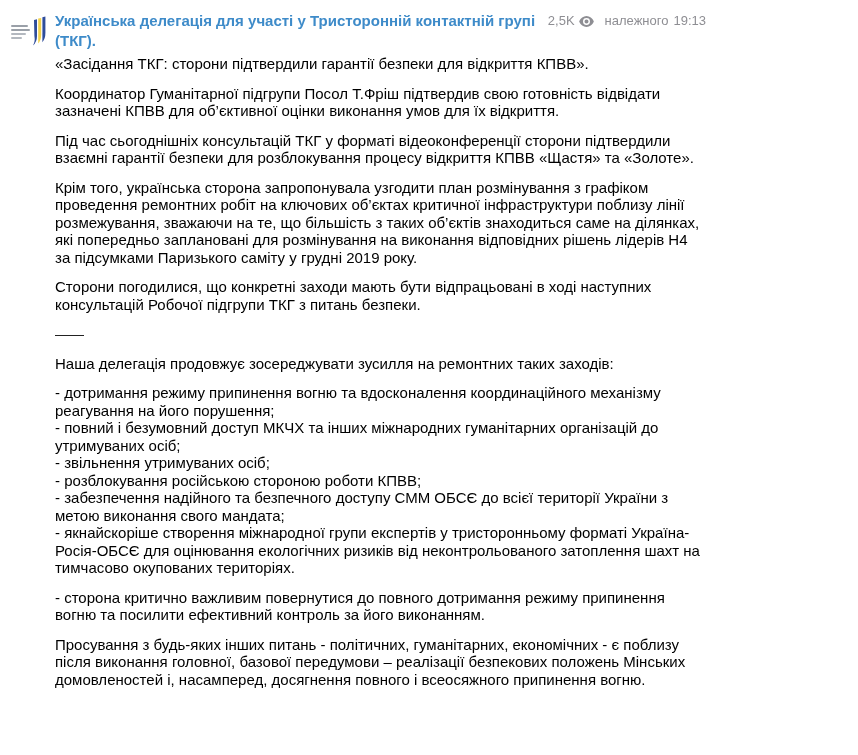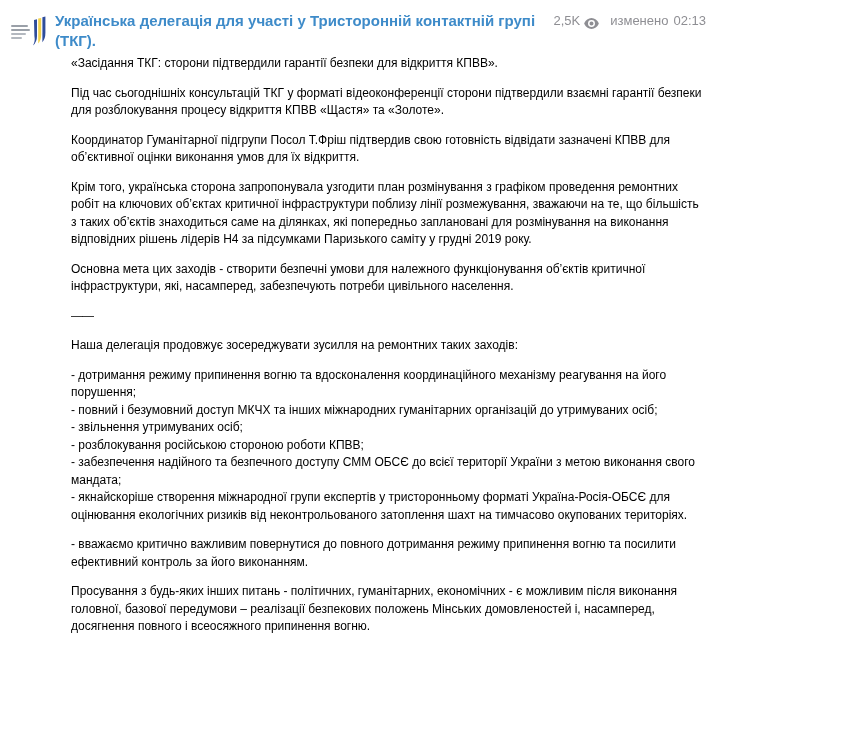--- a/index.html
+++ b/index.html
@@ -67,35 +67,35 @@
   .channel-title {
     font-size: 15px;
     font-weight: bold;
     line-height: 20px;
     color: #3e8bc9;
     cursor: pointer;
     padding-top: 3px;
   }
   .meta {
     display: flex;
-    align-items: flex-end;
+    align-items: center;
     white-space: nowrap;
     color: #8e8e93;
     font-size: 13px;
     line-height: 16px;
     padding-top: 5px;
     margin-left: 12px;
   }
   .meta .views { margin-right: 4px; }
   .meta .eye { margin-right: 11px; display: inline-flex; align-items: center; }
   .meta .edited { margin-right: 5px; }
   
   .body p {
-    margin: 12px 0 0 16px;
-    font-size: 12px;
+    margin: 12px 0 0 0;
+    font-size: 15px;
     line-height: 17.5px;
     white-space: pre-line;
     color: #000000;
     word-wrap: break-word;
   }
   .body p:first-child { margin-top: 4px; }
   .body p.sep { letter-spacing: -1px; color: #222; }
 </style>
 </head>
 <body>
@@ -121,37 +121,37 @@
     <div class="header-row">
       <span class="channel-title">Українська делегація для участі у Тристоронній контактній групі (ТКГ).</span>
 
       <span class="meta">
         <span class="views">2,5K</span>
         <span class="eye">
           <svg width="15" height="11" viewBox="0 0 16 12" aria-hidden="true">
             <path fill="#8e8e93" d="M8 0C4.5 0 1.6 2.4 0.2 5.4a1.3 1.3 0 0 0 0 1.2C1.6 9.6 4.5 12 8 12s6.4-2.4 7.8-5.4a1.3 1.3 0 0 0 0-1.2C14.4 2.4 11.5 0 8 0zm0 9.8a3.8 3.8 0 1 1 0-7.6 3.8 3.8 0 0 1 0 7.6zm0-1.6a2.2 2.2 0 1 0 0-4.4 2.2 2.2 0 0 0 0 4.4z"></path>
           </svg>
         </span>
-        <span class="edited">изменено</span>
-        <span class="time">02:13</span>
+        <span class="edited">належного</span>
+        <span class="time">19:13</span>
       </span>
     </div>
 
     <div class="body">
       <p>«Засідання ТКГ: сторони підтвердили гарантії безпеки для відкриття КПВВ».</p>
+      <p>Координатор Гуманітарної підгрупи Посол Т.Фріш підтвердив свою готовність відвідати зазначені КПВВ для об’єктивної оцінки виконання умов для їх відкриття.</p>
       <p>Під час сьогоднішніх консультацій ТКГ у форматі відеоконференції сторони підтвердили взаємні гарантії безпеки для розблокування процесу відкриття КПВВ «Щастя» та «Золоте».</p>
-      <p>Координатор Гуманітарної підгрупи Посол Т.Фріш підтвердив свою готовність відвідати зазначені КПВВ для об’єктивної оцінки виконання умов для їх відкриття.</p>
       <p>Крім того, українська сторона запропонувала узгодити план розмінування з графіком проведення ремонтних робіт на ключових об’єктах критичної інфраструктури поблизу лінії розмежування, зважаючи на те, що більшість з таких об’єктів знаходиться саме на ділянках, які попередньо заплановані для розмінування на виконання відповідних рішень лідерів Н4 за підсумками Паризького саміту у грудні 2019 року.</p>
-      <p>Основна мета цих заходів - створити безпечні умови для належного функціонування об’єктів критичної інфраструктури, які, насамперед, забезпечують потреби цивільного населення.</p>
+      <p>Сторони погодилися, що конкретні заходи мають бути відпрацьовані в ході наступних консультацій Робочої підгрупи ТКГ з питань безпеки.</p>
       <p class="sep">——</p>
       <p>Наша делегація продовжує зосереджувати зусилля на ремонтних таких заходів:</p>
       <p>- дотримання режиму припинення вогню та вдосконалення координаційного механізму реагування на його порушення;
 - повний і безумовний доступ МКЧХ та інших міжнародних гуманітарних організацій до утримуваних осіб;
 - звільнення утримуваних осіб;
 - розблокування російською стороною роботи КПВВ;
 - забезпечення надійного та безпечного доступу СММ ОБСЄ до всієї території України з метою виконання свого мандата;
 - якнайскоріше створення міжнародної групи експертів у тристоронньому форматі Україна-Росія-ОБСЄ для оцінювання екологічних ризиків від неконтрольованого затоплення шахт на тимчасово окупованих територіях.</p>
-      <p>- вважаємо критично важливим повернутися до повного дотримання режиму припинення вогню та посилити ефективний контроль за його виконанням.</p>
-      <p>Просування з будь-яких інших питань - політичних, гуманітарних, економічних - є можливим після виконання головної, базової передумови – реалізації безпекових положень Мінських домовленостей і, насамперед, досягнення повного і всеосяжного припинення вогню.</p>
+      <p>- сторона критично важливим повернутися до повного дотримання режиму припинення вогню та посилити ефективний контроль за його виконанням.</p>
+      <p>Просування з будь-яких інших питань - політичних, гуманітарних, економічних - є поблизу після виконання головної, базової передумови – реалізації безпекових положень Мінських домовленостей і, насамперед, досягнення повного і всеосяжного припинення вогню.</p>
     </div>
 
   </div>
 </div>
 
 </body></html>

